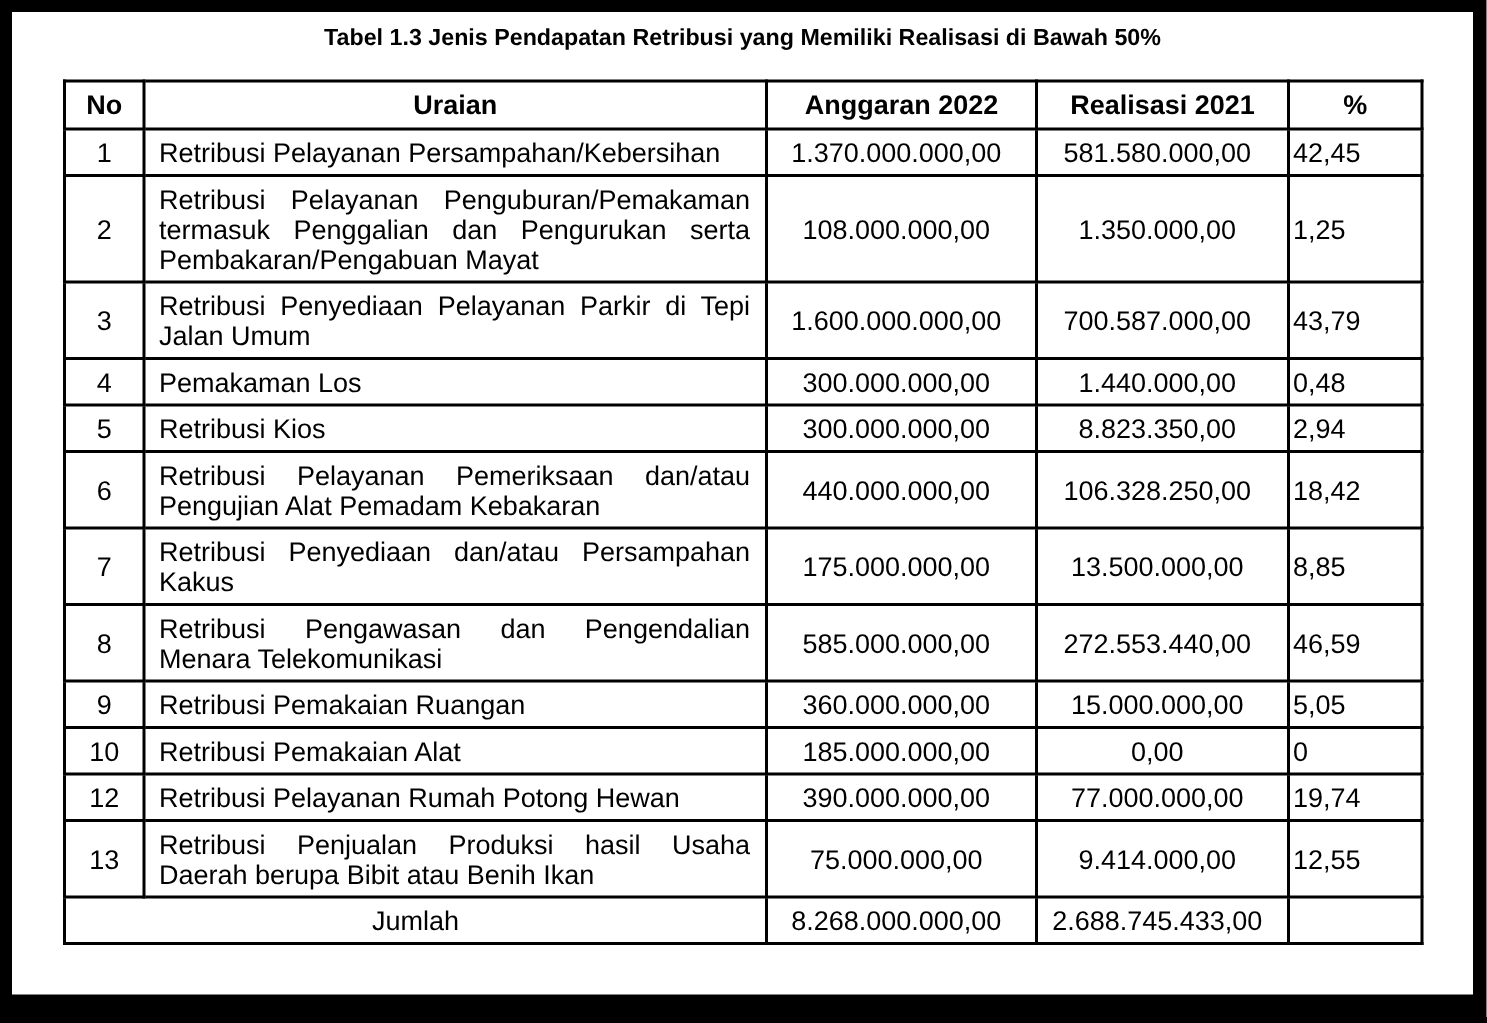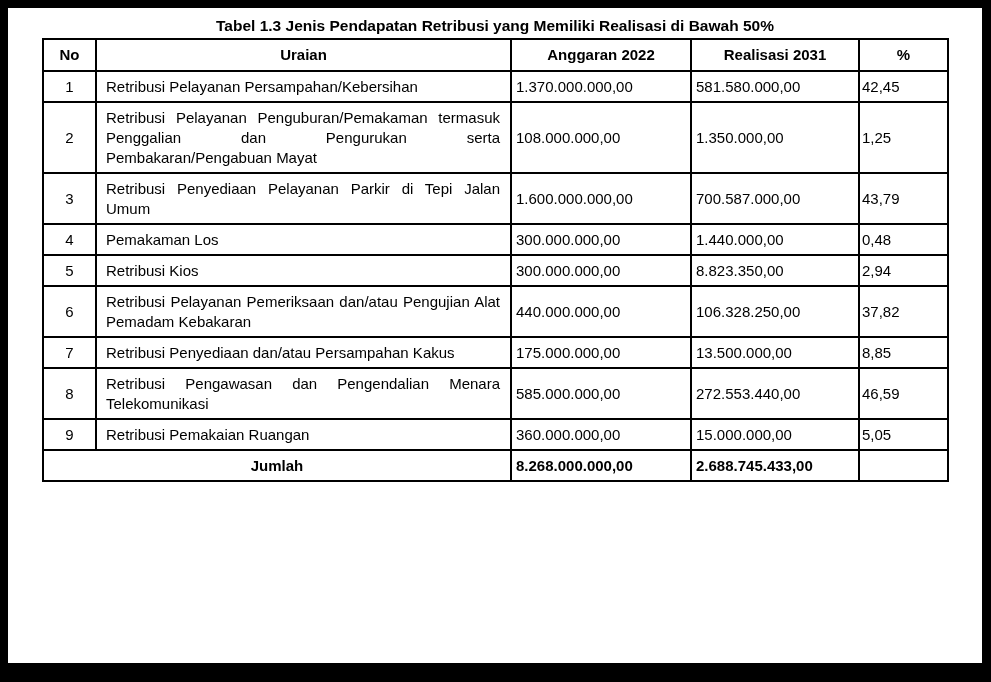--- a/index.html
+++ b/index.html
@@ -18,33 +18,33 @@
   }
   .page {
     position: absolute;
     left: 8px;
     top: 8px;
     width: 974px;
     height: 655px;
     background: #ffffff;
   }
   .doc-title {
-    margin: 9px 20px 3px 20px;
+    margin: 9px 20px 18px 20px;
     text-align: center;
     font-weight: bold;
     font-size: 15.5px;
     letter-spacing: 0px;
     white-space: nowrap;
   }
   table.retribusi {
     border-collapse: collapse;
     table-layout: fixed;
     margin-left: 34px;
     width: 905px;
-    font-size: 15px;
+    font-size: 18px;
   }
   table.retribusi th,
   table.retribusi td {
     border: 2px solid #000000;
     line-height: 20px;
     vertical-align: middle;
     overflow: hidden;
   }
   table.retribusi th {
     font-weight: bold;
@@ -54,28 +54,28 @@
   td.col-no {
     text-align: center;
     padding: 4.5px 2px;
   }
   td.col-uraian {
     text-align: justify;
     padding: 4.5px 10px 4.5px 9px;
     margin-left: 26px;
   }
   td.col-num {
-    text-align: left;
+    text-align: center;
     padding: 4.5px 11px 4.5px 4px;
     white-space: nowrap;
   }
   td.col-pct {
     padding: 4.5px 2px;
   }
-  tfoot td { font-weight: bold; }
+  tfoot td { font-weight: normal; }
   tfoot td.col-label {
     text-align: center;
     padding: 4.5px 4px;
   }
 </style>
 </head>
 <body>
 
 <div class="screenshot">
   <div class="page">
@@ -88,21 +88,21 @@
         <col style="width:415px">
         <col style="width:180px">
         <col style="width:168px">
         <col style="width:89px">
       </colgroup>
       <thead>
         <tr>
           <th>No</th>
           <th>Uraian</th>
           <th>Anggaran 2022</th>
-          <th>Realisasi 2031</th>
+          <th>Realisasi 2021</th>
           <th>%</th>
         </tr>
       </thead>
       <tbody>
 
       <tr>
             <td class="col-no">1</td>
             <td class="col-uraian">Retribusi Pelayanan Persampahan/Kebersihan</td>
             <td class="col-num">1.370.000.000,00</td>
             <td class="col-num">581.580.000,00</td>
@@ -134,21 +134,21 @@
             <td class="col-uraian">Retribusi Kios</td>
             <td class="col-num">300.000.000,00</td>
             <td class="col-num">8.823.350,00</td>
             <td class="col-pct">2,94</td>
           </tr>
           <tr>
             <td class="col-no">6</td>
             <td class="col-uraian">Retribusi Pelayanan Pemeriksaan dan/atau Pengujian Alat Pemadam Kebakaran</td>
             <td class="col-num">440.000.000,00</td>
             <td class="col-num">106.328.250,00</td>
-            <td class="col-pct">37,82</td>
+            <td class="col-pct">18,42</td>
           </tr>
           <tr>
             <td class="col-no">7</td>
             <td class="col-uraian">Retribusi Penyediaan dan/atau Persampahan Kakus</td>
             <td class="col-num">175.000.000,00</td>
             <td class="col-num">13.500.000,00</td>
             <td class="col-pct">8,85</td>
           </tr>
           <tr>
             <td class="col-no">8</td>
@@ -156,20 +156,41 @@
             <td class="col-num">585.000.000,00</td>
             <td class="col-num">272.553.440,00</td>
             <td class="col-pct">46,59</td>
           </tr>
           <tr>
             <td class="col-no">9</td>
             <td class="col-uraian">Retribusi Pemakaian Ruangan</td>
             <td class="col-num">360.000.000,00</td>
             <td class="col-num">15.000.000,00</td>
             <td class="col-pct">5,05</td>
+          </tr>
+          <tr>
+            <td class="col-no">10</td>
+            <td class="col-uraian">Retribusi Pemakaian Alat</td>
+            <td class="col-num">185.000.000,00</td>
+            <td class="col-num">0,00</td>
+            <td class="col-pct">0</td>
+          </tr>
+          <tr>
+            <td class="col-no">12</td>
+            <td class="col-uraian">Retribusi Pelayanan Rumah Potong Hewan</td>
+            <td class="col-num">390.000.000,00</td>
+            <td class="col-num">77.000.000,00</td>
+            <td class="col-pct">19,74</td>
+          </tr>
+          <tr>
+            <td class="col-no">13</td>
+            <td class="col-uraian">Retribusi Penjualan Produksi hasil Usaha Daerah berupa Bibit atau Benih Ikan</td>
+            <td class="col-num">75.000.000,00</td>
+            <td class="col-num">9.414.000,00</td>
+            <td class="col-pct">12,55</td>
           </tr>
         </tbody>
       <tfoot>
         <tr>
           <td class="col-label" colspan="2">Jumlah</td>
           <td class="col-num">8.268.000.000,00</td>
           <td class="col-num">2.688.745.433,00</td>
           <td class="col-pct"></td>
         </tr>
       </tfoot>

